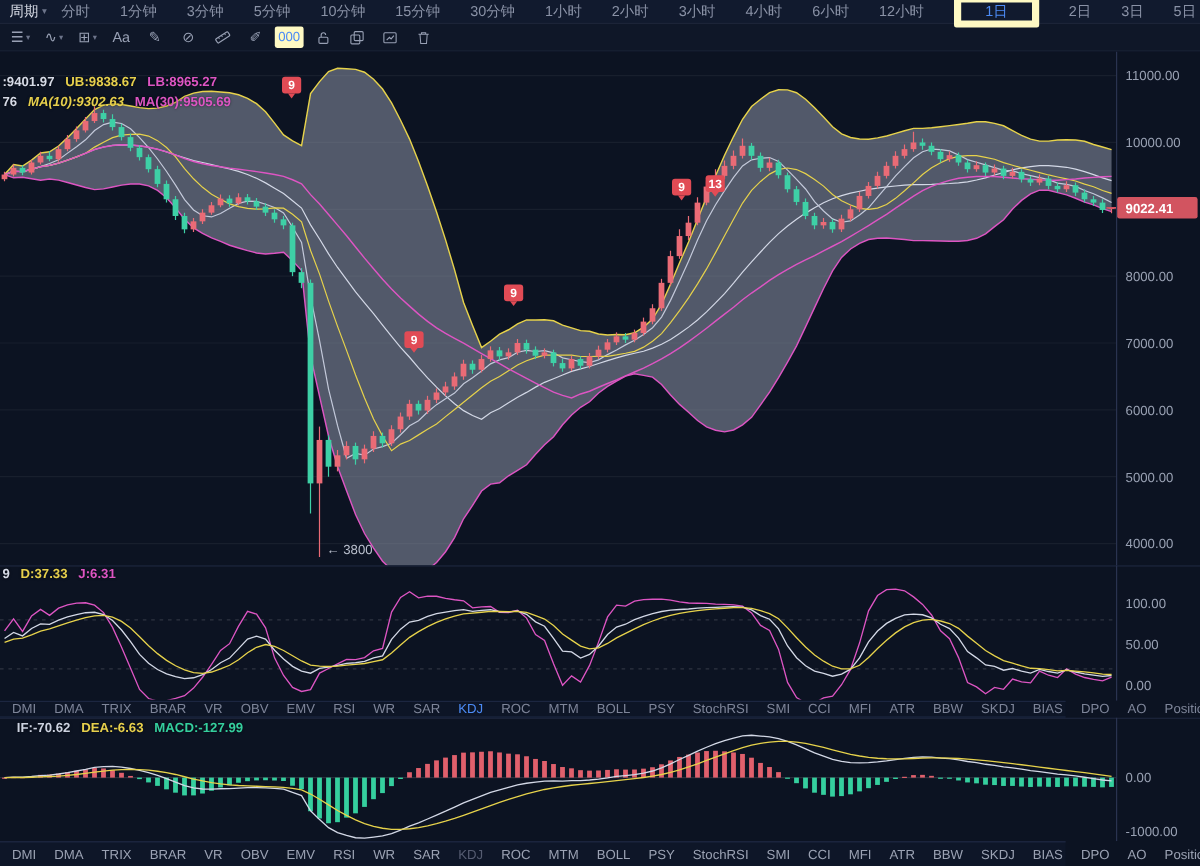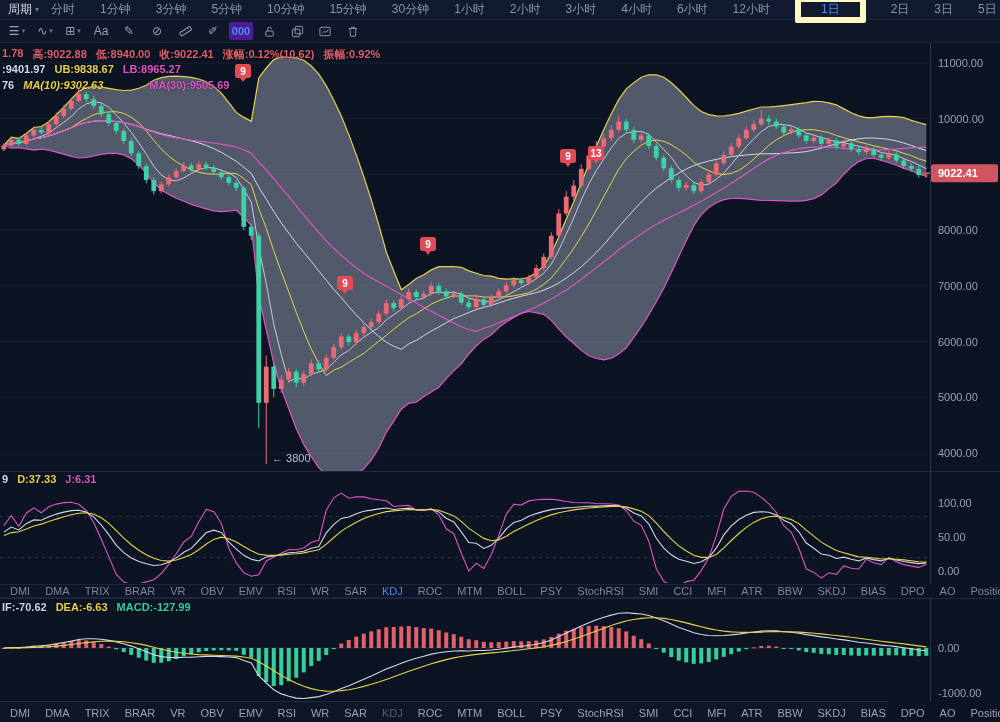--- a/index.html
+++ b/index.html
@@ -14,41 +14,41 @@
   .tf.active{color:#4c8bf5;border:6px solid #fef9c3;border-radius:2px;padding:0 20px;}
   .topbar-right{margin-left:auto;display:flex;align-items:center;gap:22px;color:#8a92a6;}
   .icon-btn{display:inline-flex;align-items:center;cursor:pointer;color:#99a1b4;}
   .win-btn{border:1px solid #2e3852;border-radius:2px;padding:0px 7px;color:#c7ccda;font-size:11px;
            display:inline-flex;align-items:center;gap:4px;height:15px;cursor:pointer;margin-top:20px;}
   .toolbar2{height:22px;display:flex;align-items:center;gap:4px;padding:0 5px;background:#0f1728;
             border-bottom:1px solid #1c2438;color:#98a0b4;}
   .tool{min-width:20px;height:18px;display:inline-flex;align-items:center;justify-content:center;
         font-size:12px;cursor:pointer;border-radius:2px;padding:0 2px;}
   .tool .tcaret{font-size:7px;color:#6c748a;margin-left:2px;}
-  .tool.active{color:#4c8bf5;background:#4c1d95;font-weight:700;font-size:11px;}
+  .tool.active{color:#4c8bf5;background:#fef9c3;font-weight:400;font-size:11px;}
   .chart-container{position:relative;width:1000px;height:680px;background:#0c1322;}
   .chart-container svg{position:absolute;left:0;display:block;}
   #mainChart{top:0;}
   #kdjChart{top:428px;}
   #macdChart{top:555px;}
   .tabs-row{position:absolute;left:0;width:888px;display:flex;align-items:center;gap:15px;
             font-size:11px;color:#7e8599;padding:0 10px;box-sizing:border-box;white-space:nowrap;}
   .tabs1{top:541px;height:14px;background:#0d1526;border-top:1px solid #1c2640;border-bottom:1px solid #1c2640;}
   .tabs2{top:658px;height:22px;background:#0e1628;border-top:1px solid #202a44;}
   .tabs2 .tab{color:#9ba2b3;}
   .tab{cursor:pointer;}
   .tabs1 .tab.active{color:#4c8bf5;}
   .tabs2 .tab.dim{color:#565d72;}
   .info-row{position:absolute;font-size:11px;font-weight:700;display:flex;gap:9px;white-space:nowrap;
             pointer-events:none;text-shadow:0 0 2px rgba(0,0,0,.6);}
   #infoRow1{top:4px;left:2px;}
   #infoRow2{top:20px;left:2px;}
   #infoRow3{top:36px;left:2px;}
   #infoRowK{top:430px;left:2px;}
-  #infoRowM{top:558px;left:2px;}
+  #infoRowM{top:558px;left:14px;}
 </style>
 </head>
 <body>
 
 <div class="topbar">
   <span class="period">
     <span>周期</span>
     <span class="caret">▾</span>
   </span>
   <div class="tf-list" id="tfList">
@@ -649,37 +649,29 @@
       <span class="tab">MFI</span>
       <span class="tab">ATR</span>
       <span class="tab">BBW</span>
       <span class="tab">SKDJ</span>
       <span class="tab">BIAS</span>
       <span class="tab">DPO</span>
       <span class="tab">AO</span>
       <span class="tab">Position</span>
     </div>
 
-  <div class="info-row" id="infoRow1">
-      <span style="color: rgb(222, 95, 106);">1.78</span>
-      <span style="color: rgb(222, 95, 106);">高:9022.88</span>
-      <span style="color: rgb(222, 95, 106);">低:8940.00</span>
-      <span style="color: rgb(222, 95, 106);">收:9022.41</span>
-      <span style="color: rgb(222, 95, 106);">涨幅:0.12%(10.62)</span>
-      <span style="color: rgb(222, 95, 106);">振幅:0.92%</span>
-    </div>
   <div class="info-row" id="infoRow2">
       <span style="color: rgb(214, 218, 230);">:9401.97</span>
       <span style="color: rgb(230, 207, 76);">UB:9838.67</span>
       <span style="color: rgb(221, 85, 195);">LB:8965.27</span>
     </div>
   <div class="info-row" id="infoRow3">
       <span style="color: rgb(214, 218, 230);">76</span>
       <span style="color: rgb(230, 207, 76); font-style: italic;">MA(10):9302.63</span>
-      <span style="color: rgb(221, 85, 195); margin-left: 37px;">MA(30):9505.69</span>
+      <span style="color: rgb(221, 85, 195);">MA(30):9505.69</span>
     </div>
   <div class="info-row" id="infoRowK">
       <span style="color: rgb(214, 218, 230);">9</span>
       <span style="color: rgb(230, 207, 76);">D:37.33</span>
       <span style="color: rgb(221, 85, 195);">J:6.31</span>
     </div>
   <div class="info-row" id="infoRowM">
       <span style="color: rgb(204, 210, 224);">IF:-70.62</span>
       <span style="color: rgb(230, 207, 76);">DEA:-6.63</span>
       <span style="color: rgb(53, 207, 158);">MACD:-127.99</span>

